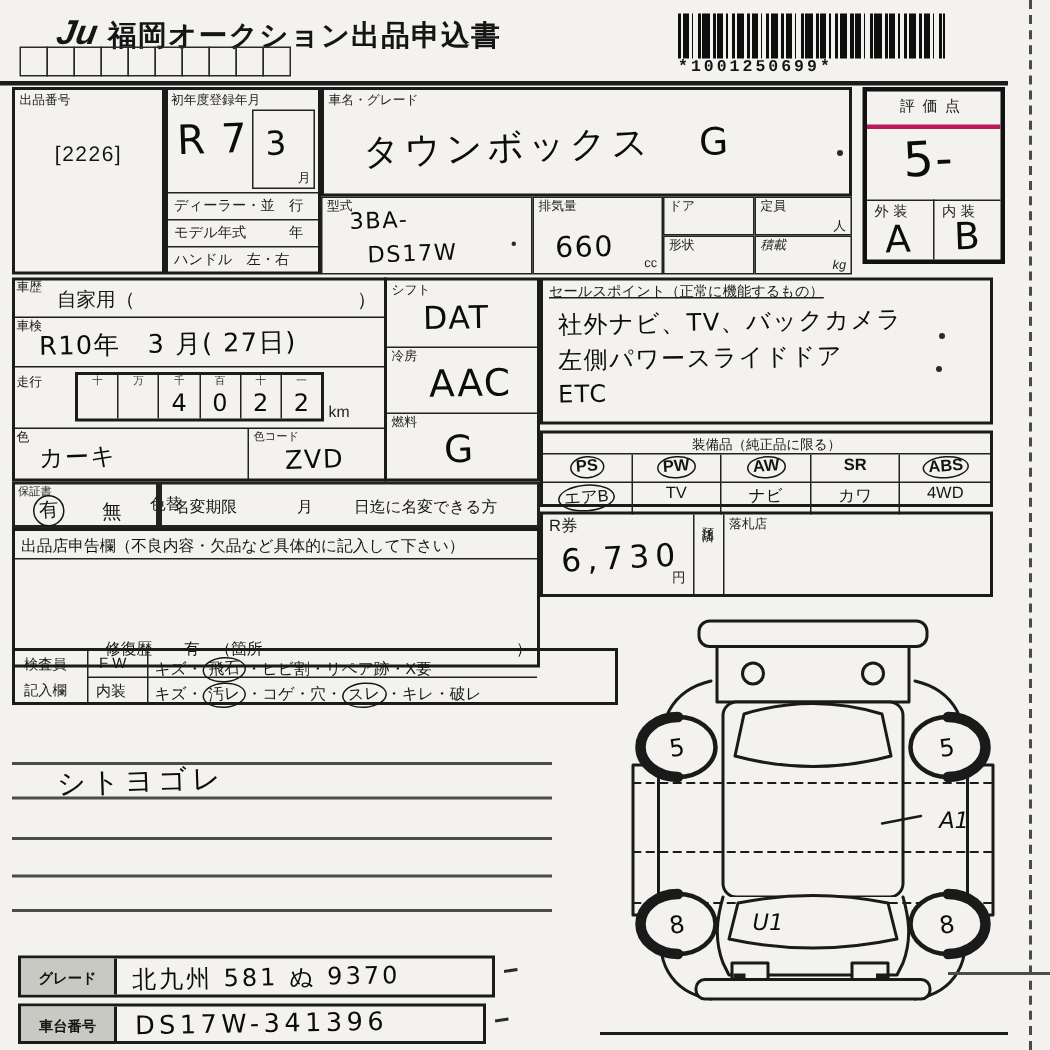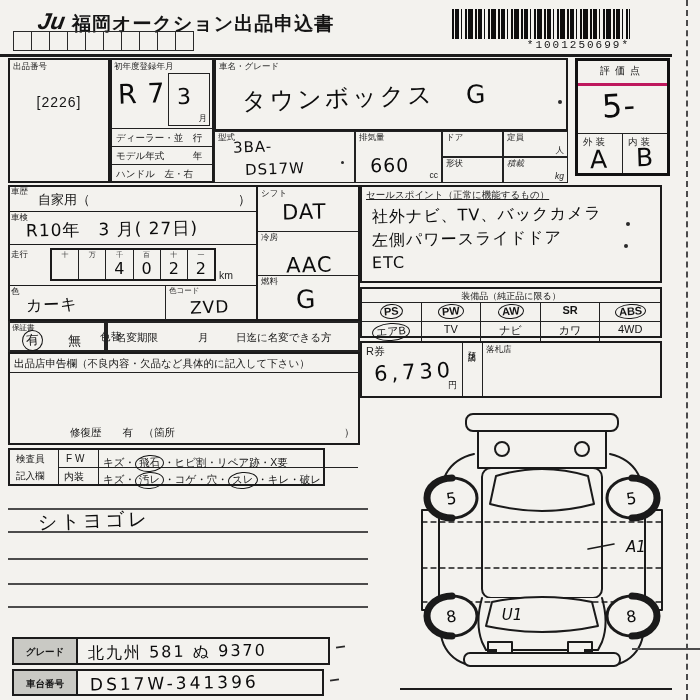--- a/index.html
+++ b/index.html
@@ -53,21 +53,21 @@
       <div></div>
       <div></div>
       <div></div>
       <div></div>
       <div></div>
       <div></div>
       <div></div>
       <div></div>
   </div>
   <div id="barcode" style="left:452px;top:9px;width:178px;"></div>
-  <div class="abs mono" style="left:452px;top:39px;width:178px;text-align:right;font-size:11px;letter-spacing:2px;font-weight:normal;">*1001250699*</div>
+  <div class="abs mono" style="left:452px;top:39px;width:178px;text-align:left;font-size:11px;letter-spacing:2px;font-weight:bold;">*1001250699*</div>
   <div class="hline" style="left:0;top:54px;width:672px;height:3px;"></div>
 
   <div class="bx" style="left:8px;top:58px;width:102px;height:125px;">
     <span class="lbl" style="left:3px;top:2px;">出品番号</span>
     <span class="abs" style="left:0;top:34px;width:98px;text-align:center;font-size:14px;letter-spacing:1px;">[2226]</span>
   </div>
 
   <div class="bx" style="left:110px;top:58px;width:104px;height:125px;">
     <span class="lbl" style="left:2px;top:2px;">初年度登録年月</span>
     <span class="hand r-2" style="left:6px;top:18px;font-size:27px;">R 7</span>
@@ -171,21 +171,21 @@
   <div class="abs" style="left:165px;top:286px;width:92px;height:34px;border-left:1px solid #222;">
     <span class="lbl" style="left:3px;top:1px;font-size:7.5px;">色コード</span>
     <span class="hand r-2" style="left:24px;top:11px;font-size:17px;">ZVD</span>
   </div>
 
   <div class="bx" style="left:256px;top:185px;width:104px;height:136px;">
     <span class="lbl" style="left:3px;top:2px;">シフト</span>
     <span class="hand r-1" style="left:24px;top:13px;font-size:21px;">DAT</span>
     <div class="abs" style="left:0;top:44px;width:100px;border-top:1px solid #222;"></div>
     <span class="lbl" style="left:3px;top:46px;">冷房</span>
-    <span class="hand r-1" style="left:28px;top:66px;font-size:21px;">AAC</span>
+    <span class="hand r-1" style="left:28px;top:54px;font-size:25px;">AAC</span>
     <div class="abs" style="left:0;top:88px;width:100px;border-top:1px solid #222;"></div>
     <span class="lbl" style="left:3px;top:90px;">燃料</span>
     <span class="hand r-2" style="left:38px;top:98px;font-size:25px;">G</span>
   </div>
 
   <div class="bx" style="left:360px;top:185px;width:302px;height:98px;">
     <span class="lbl lbl9" style="left:4px;top:3px;text-decoration:underline;">セールスポイント（正常に機能するもの）</span>
     <span class="hand r-1" style="left:10px;top:18px;font-size:16px;">社外ナビ、TV、バックカメラ</span>
     <span class="hand r-1" style="left:10px;top:42px;font-size:16px;">左側パワースライドドア</span>
     <span class="hand r-1" style="left:10px;top:66px;font-size:16px;">ETC</span>
@@ -228,21 +228,21 @@
     <span class="abs" style="left:128px;top:8px;font-size:10.5px;">日迄に名変できる方</span>
   </div>
 
   <div class="bx" style="left:8px;top:352px;width:352px;height:93px;">
     <span class="abs" style="left:4px;top:3px;font-size:10.5px;">出品店申告欄（不良内容・欠品など具体的に記入して下さい）</span>
     <div class="abs" style="left:0;top:18px;width:348px;border-top:1px solid #222;"></div>
     <span class="abs" style="left:60px;top:72px;font-size:10.5px;">修復歴　　有　（箇所</span>
     <span class="abs" style="left:334px;top:72px;font-size:10.5px;">）</span>
   </div>
 
-  <div class="bx" style="left:8px;top:448px;width:317px;height:38px;">
+  <div class="bx" style="left:8px;top:432px;width:404px;height:38px;">
     <div class="abs" style="left:48px;top:0;height:34px;border-left:1px solid #222;"></div>
     <div class="abs" style="left:88px;top:0;height:34px;border-left:1px solid #222;"></div>
     <div class="abs" style="left:48px;top:17px;width:300px;border-top:1px solid #222;"></div>
     <span class="abs" style="left:6px;top:3px;font-size:9.5px;">検査員</span>
     <span class="abs" style="left:6px;top:20px;font-size:9.5px;">記入欄</span>
     <span class="abs" style="left:56px;top:3px;font-size:10px;">F W</span>
     <span class="abs" style="left:54px;top:20px;font-size:10px;">内装</span>
     <div class="abs" style="left:93px;top:2px;white-space:nowrap;">
       <span class="it">キズ</span><span class="sep">・</span><span class="it circ">飛石</span><span class="sep">・</span><span class="it">ヒビ割</span><span class="sep">・</span><span class="it">リペア跡</span><span class="sep">・</span><span class="it">X要</span>
     </div>

